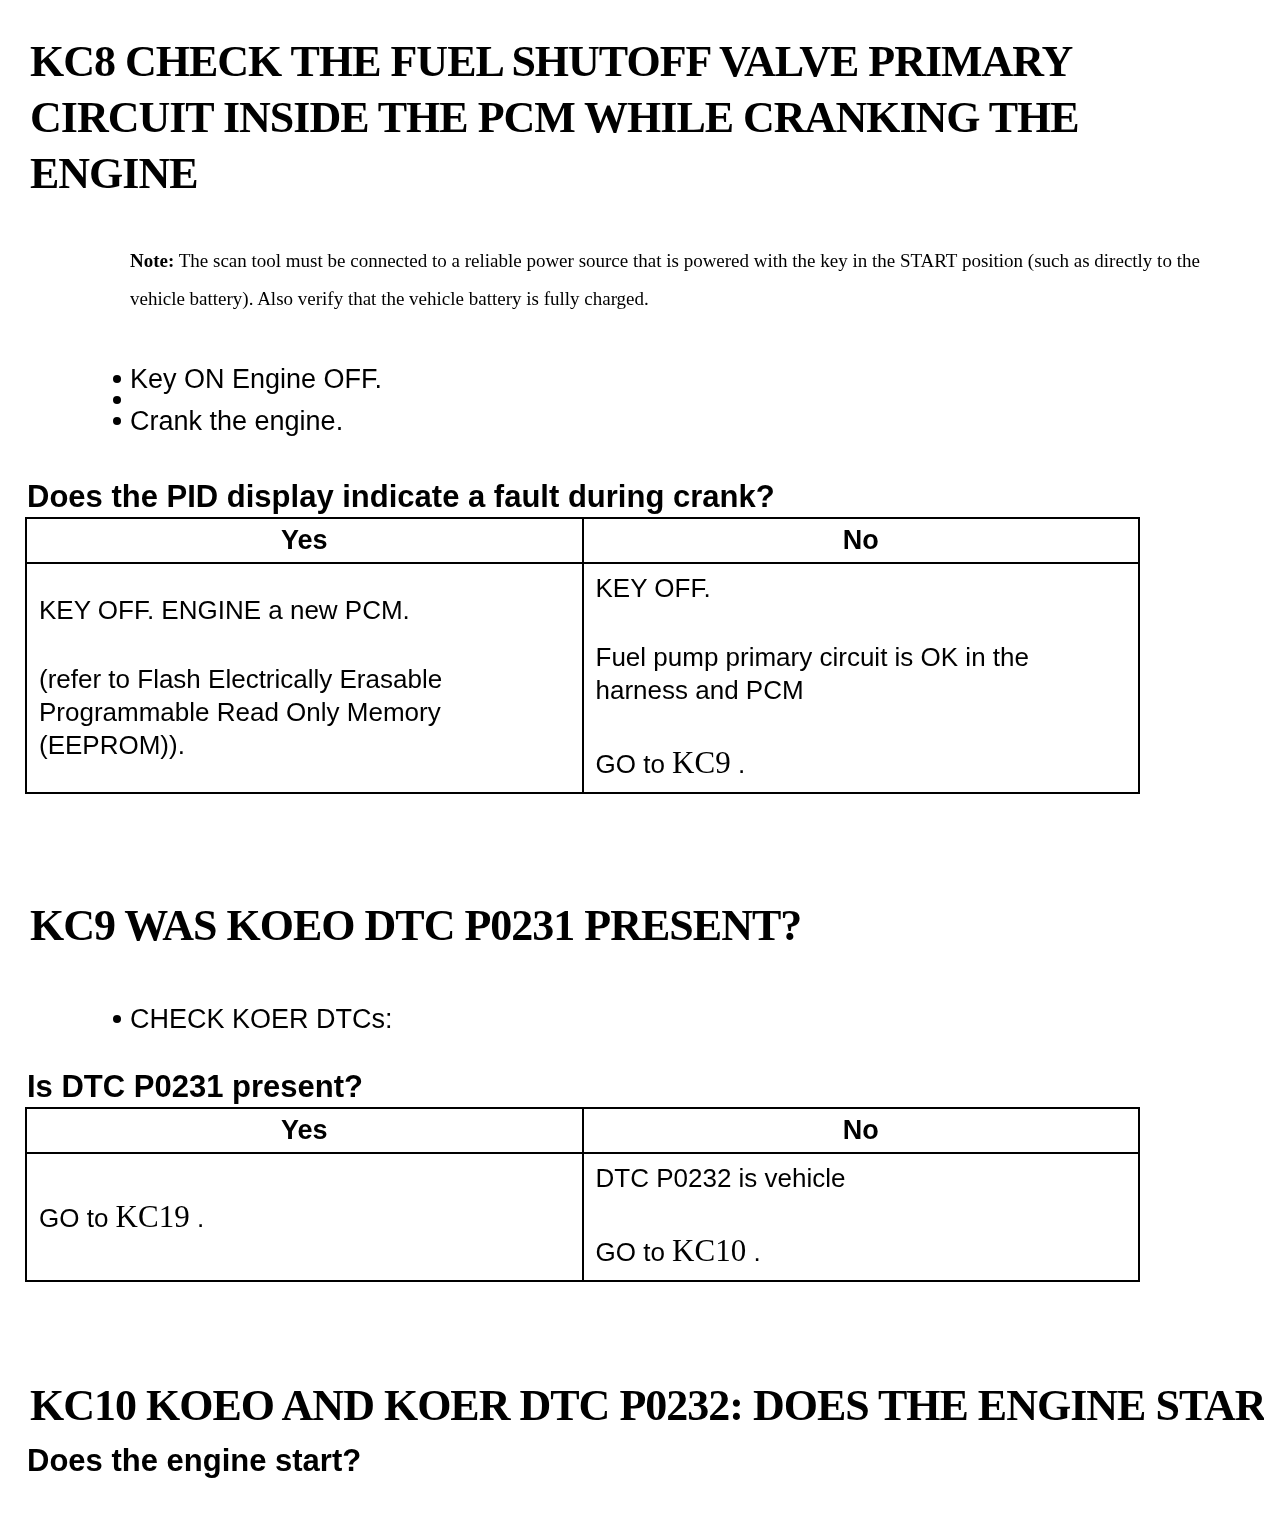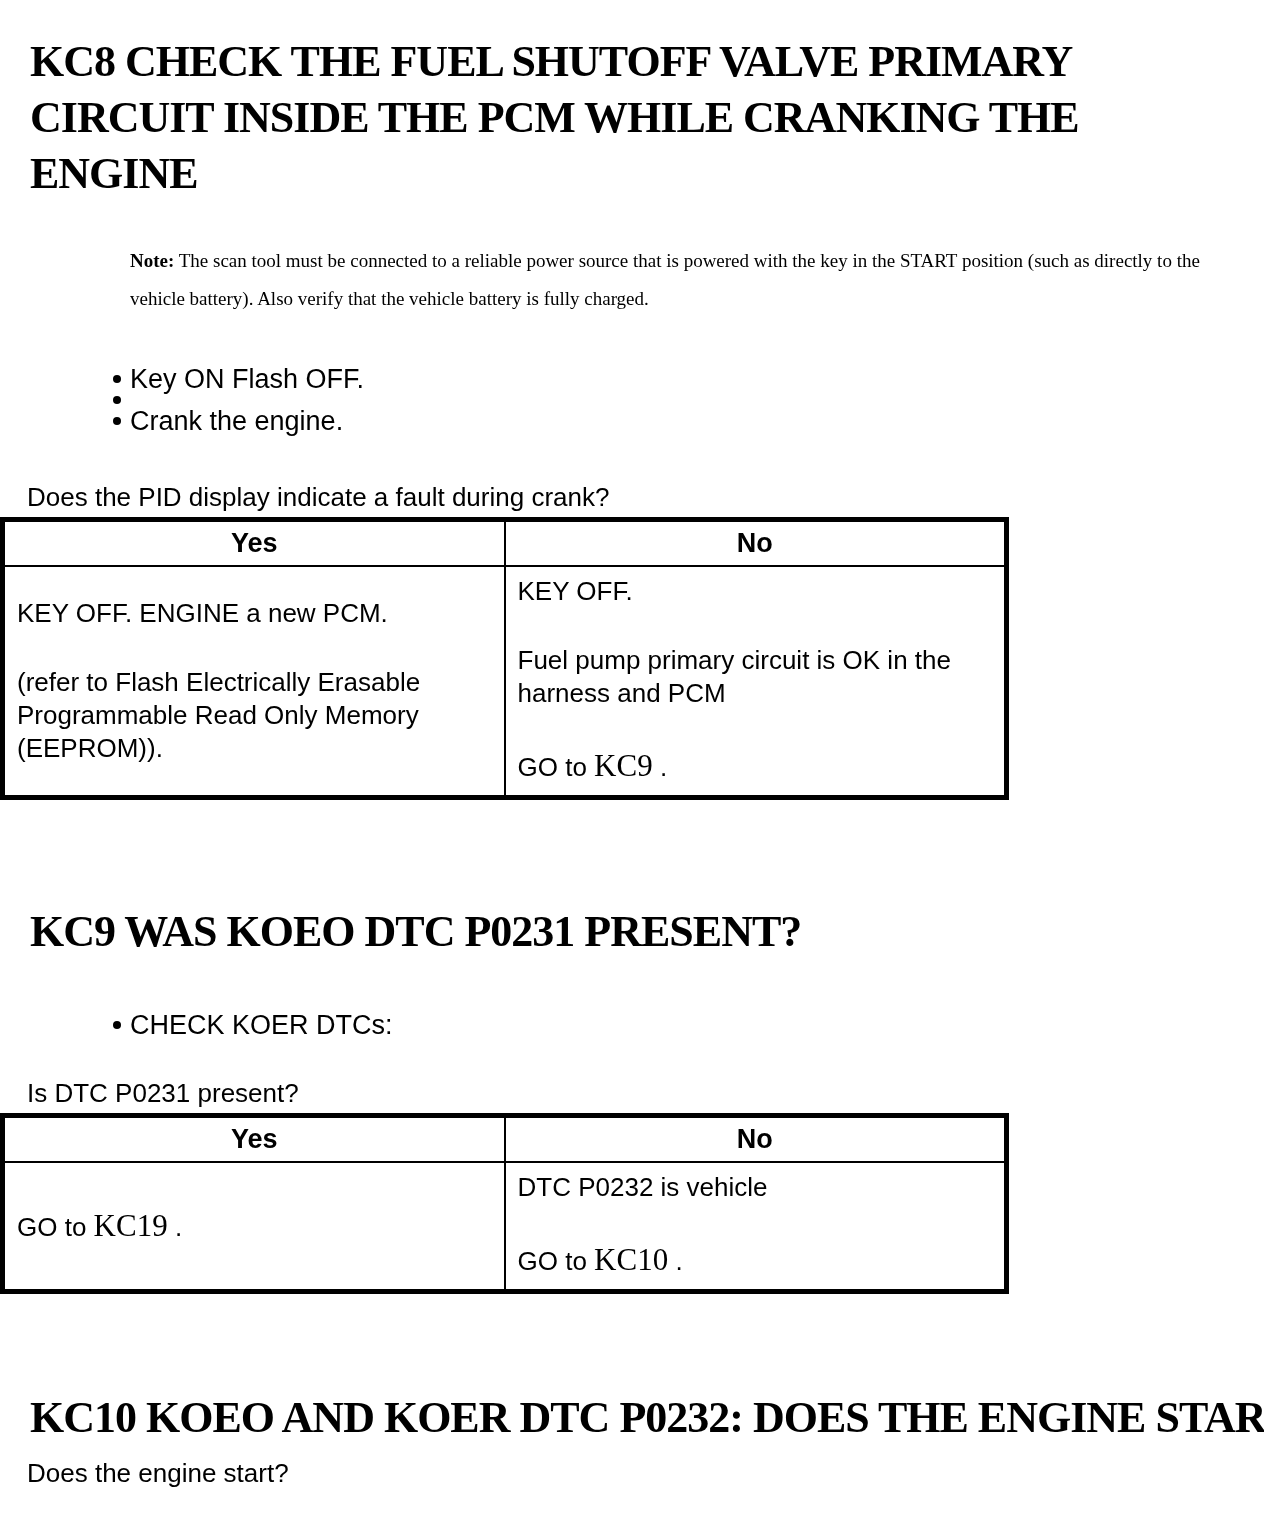--- a/index.html
+++ b/index.html
@@ -47,32 +47,33 @@
   .bullet-dot {
     width: 8px; height: 8px;
     border-radius: 50%;
     background: #000;
     margin-right: 9px;
     flex: none;
   }
 
   .question {
     margin: 44px 0 5px 27px;
-    font-weight: normal;
-    font-size: 26px;
+    font-weight: bold;
+    font-size: 31px;
     line-height: 30px;
   }
   #kc9-question { margin-top: 36px; }
   #kc10-question { margin-top: 12px; }
 
   table.decision-table {
     border-collapse: collapse;
-    width: 1009px;
+    margin-left: 25px;
+    width: 1115px;
     table-layout: fixed;
-    border: 5px solid #000000;
+    border: 2px solid #000000;
   }
   table.decision-table th,
   table.decision-table td {
     border: 2px solid #000;
   }
   table.decision-table th {
     font-size: 27px;
     font-weight: bold;
     text-align: center;
     padding: 5px;
@@ -94,21 +95,21 @@
 </head>
 <body>
 
 <div class="serif-heading" id="kc8-heading">KC8 CHECK THE FUEL SHUTOFF VALVE PRIMARY CIRCUIT INSIDE THE PCM WHILE CRANKING THE ENGINE</div>
 
 <div class="note"><span class="note-label">Note:</span><span> The scan tool must be connected to a reliable power source that is powered with the key in the START position (such as directly to the vehicle battery). Also verify that the vehicle battery is fully charged.</span></div>
 
 <div class="bullet-list">
   <div class="bullet-item">
     <span class="bullet-dot"></span>
-    <span>Key ON Flash OFF.</span>
+    <span>Key ON Engine OFF.</span>
   </div>
   <div class="bullet-item">
     <span class="bullet-dot"></span>
   </div>
   <div class="bullet-item">
     <span class="bullet-dot"></span>
     <span>Crank the engine.</span>
   </div>
 </div>
 

